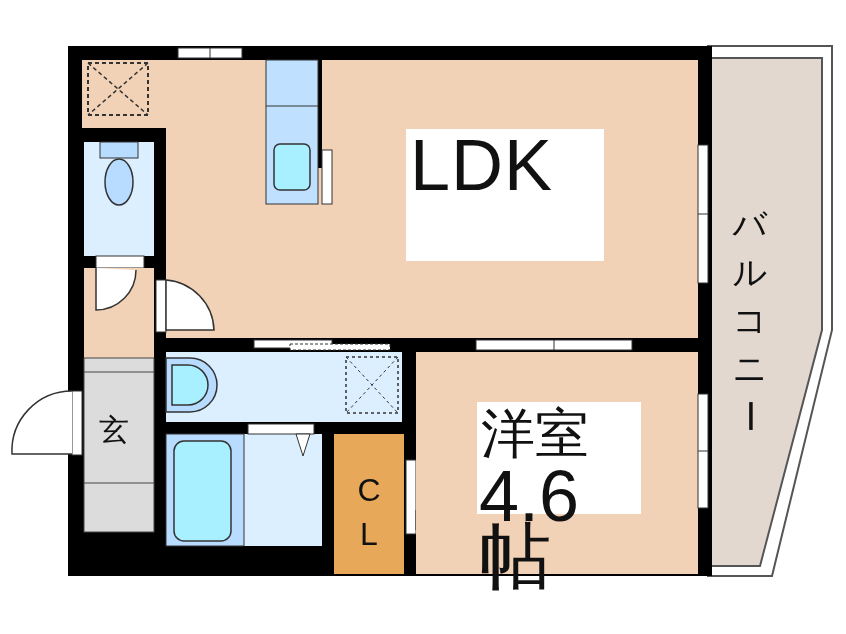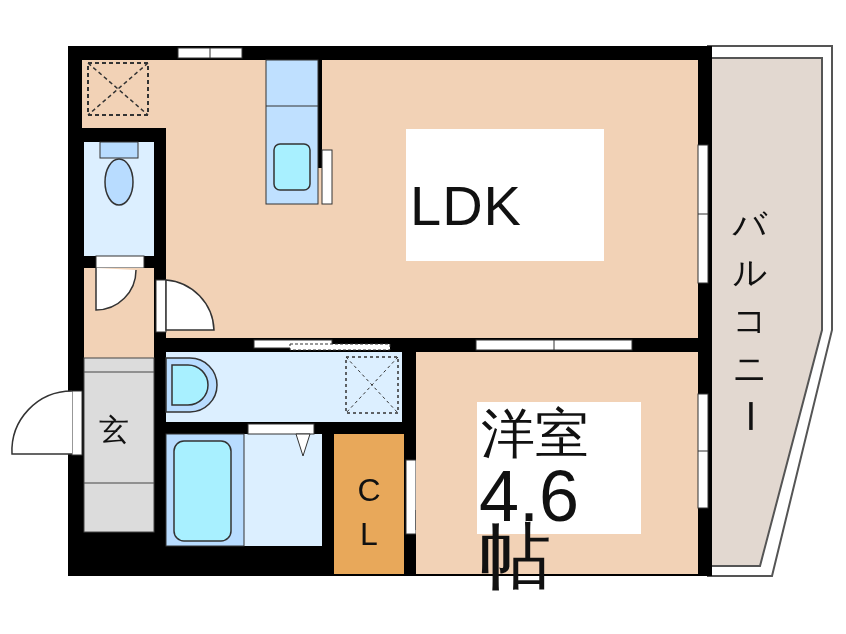--- a/index.html
+++ b/index.html
@@ -1,22 +1,22 @@
 <!DOCTYPE html>
 <html><head>
 <meta charset="utf-8">
 <style>
   html, body { margin: 0; padding: 0; background: #ffffff; }
   body { width: 846px; height: 634px; position: relative; overflow: hidden; font-family: "Liberation Sans", "DejaVu Sans", sans-serif; }
   #plan { position: absolute; left: 0; top: 0; width: 846px; height: 634px; }
   .label-box { position: absolute; background: #ffffff; color: #111; }
   .ldk-label { left: 406px; top: 129px; width: 198px; height: 132px; }
-  .ldk-label .l1 { position: absolute; left: 4px; top: 6px; font-size: 56px; line-height: 60px; letter-spacing: 1px; margin-top: 41px; }
+  .ldk-label .l1 { position: absolute; left: 4px; top: 6px; font-size: 72px; line-height: 60px; letter-spacing: 1px; }
   .ldk-label .l2 { position: absolute; left: 2px; top: 64px; font-size: 56px; line-height: 60px; }
-  .yoshitsu-label { left: 477px; top: 402px; width: 164px; height: 132px; }
+  .yoshitsu-label { left: 477px; top: 402px; width: 164px; height: 112px; }
   .yoshitsu-label .l1 { position: absolute; left: 4px; top: 2px; font-size: 54px; line-height: 60px; font-family: "DejaVu Sans", sans-serif; }
   .yoshitsu-label .l2 { position: absolute; left: 2px; top: 64px; font-size: 72px; line-height: 60px; }
   .genkan-label { position: absolute; left: 99px; top: 410px; font-size: 30px; font-family: "DejaVu Sans", sans-serif; color: #111; }
   .cl-label { position: absolute; left: 352px; top: 468px; width: 34px; font-size: 32px; color: #111; text-align: center; line-height: 44px; }
   .balcony-label { position: absolute; left: 730px; top: 200px; width: 40px; font-size: 34px; color: #111; text-align: center; line-height: 48px; font-family: "DejaVu Sans", sans-serif; }
 </style>
 </head>
 <body>
 
 <svg id="plan" viewBox="0 0 846 634" xmlns="http://www.w3.org/2000/svg">

